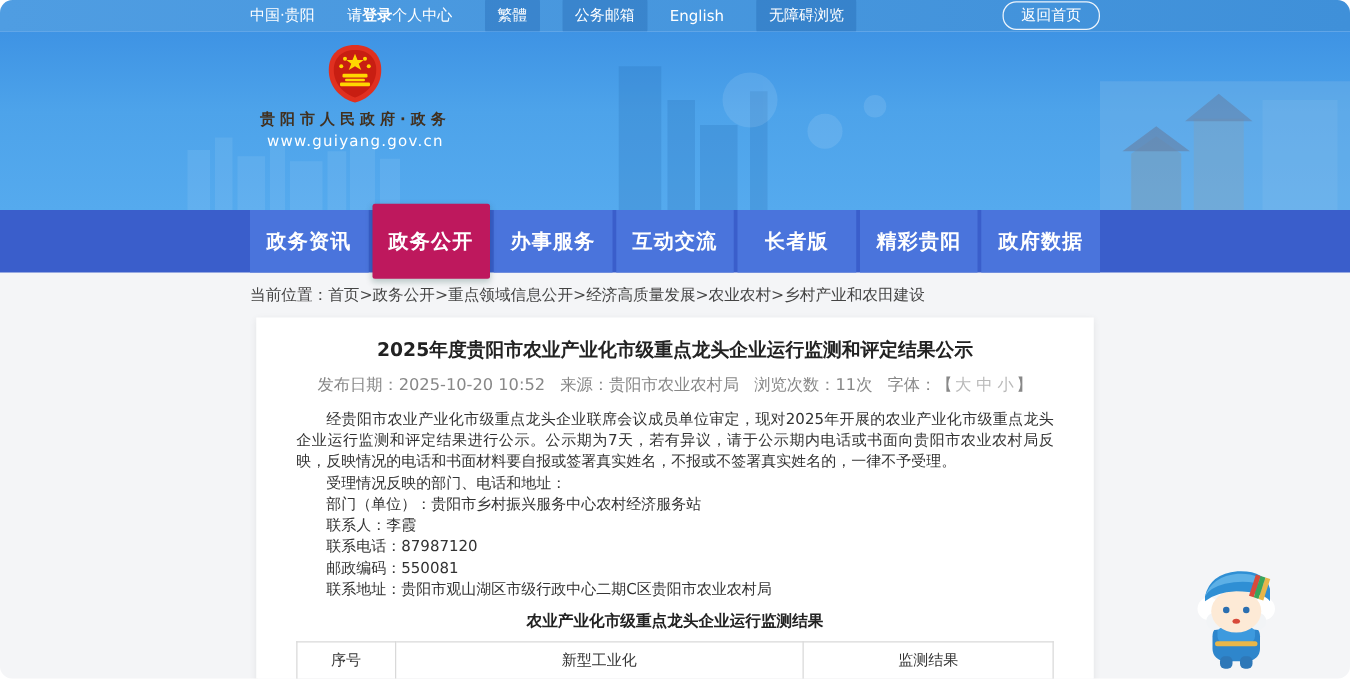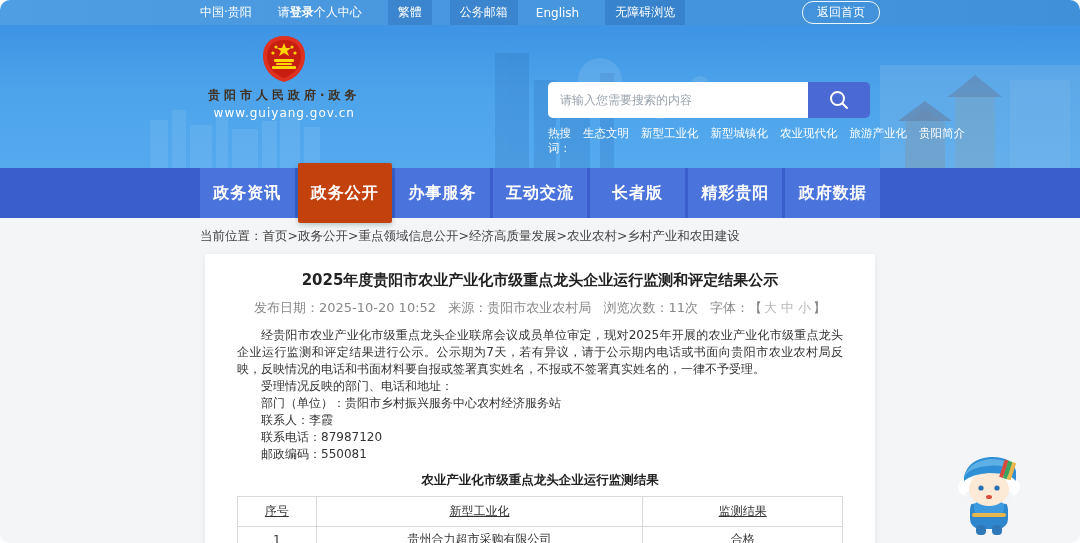--- a/index.html
+++ b/index.html
@@ -39,21 +39,21 @@
     display:flex; align-items:center; justify-content:center; }
   .hot-search { margin-top:8px; font-size:11.5px; color:#ffffff; display:flex; flex-wrap:nowrap; }
   .hot-label { opacity:.95; }
   .hot-term { margin-left:12px; cursor:pointer; white-space:nowrap; }
 
   
   .nav-band { height:50px; background:#3a5ecb; }
   .nav-band .container { display:flex; gap:3px; align-items:flex-start; height:50px; }
   .nav-item { flex:1; height:50px; background:#4a74dc; color:#fff; font-size:16px; font-weight:bold;
     display:flex; align-items:center; justify-content:center; cursor:pointer; letter-spacing:1px; }
-  .nav-item.active { background:#c2410c; height:60px; margin-top:-5px; border-radius:2px;
+  .nav-item.active { background:#be185d; height:60px; margin-top:-5px; border-radius:2px;
     position:relative; z-index:2; box-shadow:0 2px 5px rgba(0,60,50,.25); }
 
   
   .breadcrumb { padding:10px 0 9px 0; font-size:12.5px; color:#444; }
   .breadcrumb .container { display:flex; }
   .crumb-label { color:#444; }
   .crumb-path { color:#444; cursor:pointer; }
 
   
   .card { width:670px; margin:0 auto; background:#fff; box-shadow:0 1px 6px rgba(0,0,0,.07);
@@ -62,21 +62,21 @@
     margin-top:4px; }
   .article-meta { text-align:center; font-size:13px; color:#888; margin-top:9px; }
   .article-meta span { margin:0 4px; }
   .font-size-opt { color:#b9b9b9; cursor:pointer; margin:0 2px !important; }
   .article-body { margin-top:10px; }
   .article-body p { font-size:12px; color:#333; line-height:17px; text-indent:2em; margin:0; text-align:justify; }
   .table-title { font-size:12.5px; font-weight:bold; color:#222; text-align:center; margin-top:9px; }
 
   table.result-table { width:100%; border-collapse:collapse; margin-top:7px; }
   .result-table th, .result-table td { border:1px solid #d9d9d9; font-size:12px; color:#333;
-    text-align:center; font-weight:normal;text-decoration:underline; }
+    text-align:center; font-weight:normal; }
   .result-table th { height:30px; }
   .result-table td { height:26px; }
   .col-no { width:13%; } .col-name { width:54%; } .col-result { width:33%; }
 
   
   .mascot { position:absolute; right:52px; bottom:4px; width:78px; height:92px; cursor:pointer; z-index:5; }
 </style>
 </head>
 <body>
 
@@ -140,40 +140,20 @@
             <circle cx="12" cy="18" r="1.6"></circle>
               <circle cx="34" cy="18" r="1.6"></circle>
             <circle cx="15" cy="12" r="1.6"></circle>
               <circle cx="31" cy="12" r="1.6"></circle>
           </g>
         </svg>
         <div class="site-subtitle">贵阳市人民政府·政务</div>
         <div class="site-url">www.guiyang.gov.cn</div>
       </div>
 
-      <div class="search-area">
-        <div class="search-row">
-          <input class="search-input" type="text" placeholder="请输入您需要搜索的内容" style="">
-          <button class="search-btn">
-            <svg width="22" height="22" viewBox="0 0 22 22">
-              <circle cx="9.5" cy="9.5" r="6.5" fill="none" stroke="#ffffff" stroke-width="2"></circle>
-              <line x1="14.5" y1="14.5" x2="19" y2="19" stroke="#ffffff" stroke-width="2" stroke-linecap="round"></line>
-            </svg>
-          </button>
-        </div>
-        <div class="hot-search">
-          <span class="hot-label">热搜词：</span>
-          <span class="hot-term">生态文明</span>
-          <span class="hot-term">新型工业化</span>
-          <span class="hot-term">新型城镇化</span>
-          <span class="hot-term">农业现代化</span>
-          <span class="hot-term">旅游产业化</span>
-          <span class="hot-term">贵阳简介</span>
-        </div>
-      </div>
     </div>
   </div>
 
   <div class="nav-band">
     <div class="container">
       <div class="nav-item">政务资讯</div>
       <div class="nav-item active">政务公开</div>
       <div class="nav-item">办事服务</div>
       <div class="nav-item">互动交流</div>
       <div class="nav-item">长者版</div>
@@ -199,20 +179,21 @@
       <span style="margin-right:0;">字体：【</span><span class="font-size-opt">大</span><span class="font-size-opt">中</span><span class="font-size-opt">小</span><span style="margin-left:0;">】</span>
     </div>
 
     <div class="article-body">
       <p>经贵阳市农业产业化市级重点龙头企业联席会议成员单位审定，现对2025年开展的农业产业化市级重点龙头企业运行监测和评定结果进行公示。公示期为7天，若有异议，请于公示期内电话或书面向贵阳市农业农村局反映，反映情况的电话和书面材料要自报或签署真实姓名，不报或不签署真实姓名的，一律不予受理。</p>
       <p>受理情况反映的部门、电话和地址：</p>
       <p>部门（单位）：贵阳市乡村振兴服务中心农村经济服务站</p>
       <p>联系人：李霞</p>
       <p>联系电话：87987120</p>
       <p>邮政编码：550081</p>
+      <p>联系地址：贵阳市观山湖区市级行政中心二期C区贵阳市农业农村局</p>
     </div>
 
     <div class="table-title">农业产业化市级重点龙头企业运行监测结果</div>
 
     <table class="result-table">
       <thead>
         <tr>
           <th class="col-no">序号</th>
           <th class="col-name">新型工业化</th>
           <th class="col-result">监测结果</th>

